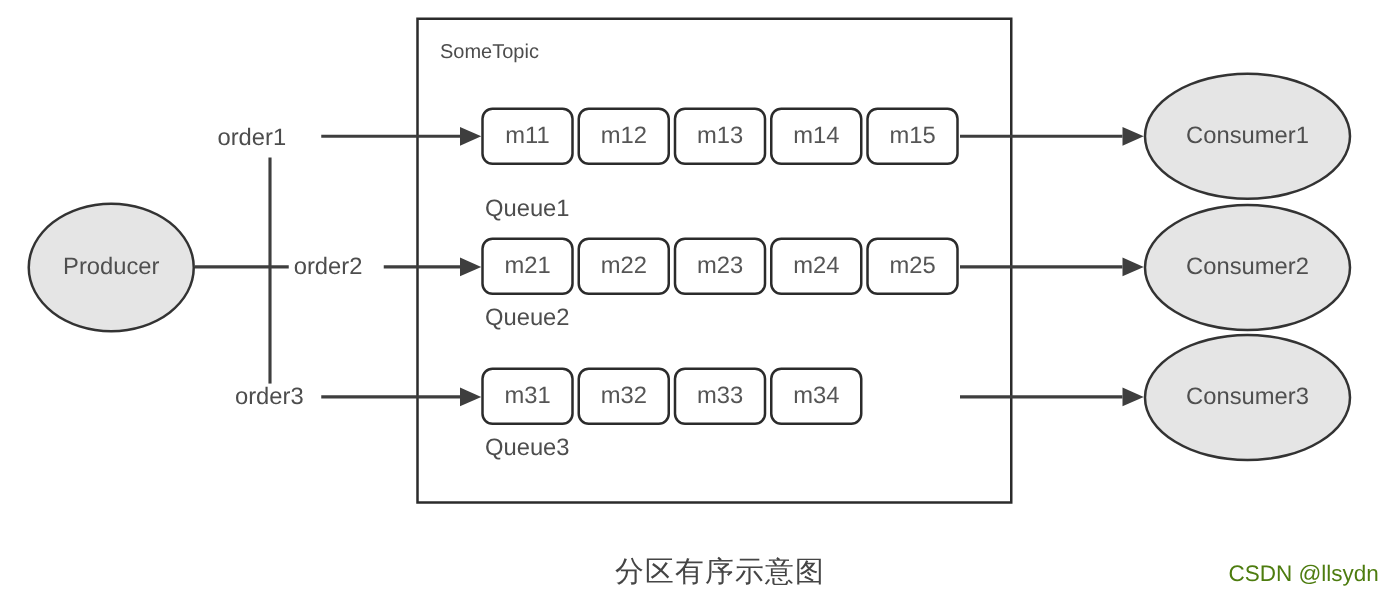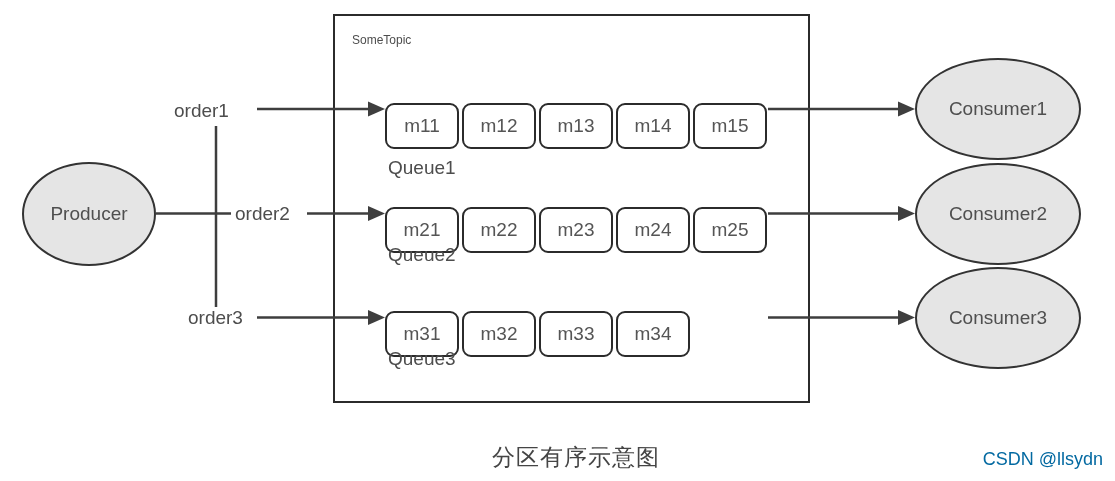--- a/index.html
+++ b/index.html
@@ -15,51 +15,51 @@
   #producer{left:22px;top:162px;width:134px;height:104px;}
   .consumer{left:915px;width:166px;height:102px;}
   #consumer-0{top:58px;}
   #consumer-1{top:163px;}
   #consumer-2{top:267px;}
   #topic-box{
     position:absolute;left:333px;top:14px;width:477px;height:389px;
     border:2.5px solid #2b2b2b;background:#ffffff;box-sizing:border-box;z-index:0;
   }
   #topic-title{
-    position:absolute;left:352px;top:33px;font-size:12px;color:#4d4d4d;z-index:2;
+    position:absolute;left:352px;top:33px;font-size:16px;color:#4d4d4d;z-index:2;
   }
   .msg-row{
     position:absolute;left:385px;display:flex;gap:3px;z-index:2;
   }
   #msg-row-0{top:86px;}
   #msg-row-1{top:190px;text-align:right;}
   #msg-row-2{top:294px;}
   .msg-cell{
     width:74px;height:46px;border:2.5px solid #2b2b2b;border-radius:9px;background:#ffffff;
     display:flex;align-items:center;justify-content:center;
-    font-size:19px;color:#555555;box-sizing:border-box;margin-top:17px;
+    font-size:19px;color:#555555;box-sizing:border-box;
   }
   .queue-label{
     position:absolute;left:388px;font-size:19px;color:#4d4d4d;z-index:2;
   }
   #queue-label-0{top:157px;}
   #queue-label-1{top:244px;}
   #queue-label-2{top:348px;}
   .order-label{
     position:absolute;font-size:19px;color:#4d4d4d;z-index:2;background:#ffffff;padding:0 2px;
   }
   #order-label-0{left:172px;top:100px;}
   #order-label-1{left:233px;top:203px;}
   #order-label-2{left:186px;top:307px;}
   #connector-svg{position:absolute;left:0;top:0;z-index:1;}
   #caption{
     position:absolute;left:492px;top:442px;font-size:23px;color:#454545;letter-spacing:1px;z-index:2;
   }
   #watermark{
-    position:absolute;right:12px;top:449px;font-size:18px;color:#0369a1;z-index:2;
+    position:absolute;right:12px;top:449px;font-size:18px;color:#4d7c0f;z-index:2;
   }
 </style>
 </head>
 <body>
 
 <div id="canvas">
 
   <svg id="connector-svg" width="1115" height="481" viewBox="0 0 1115 481">
     <g stroke="#3e3e3e" stroke-width="2.5" fill="#3e3e3e">
 

